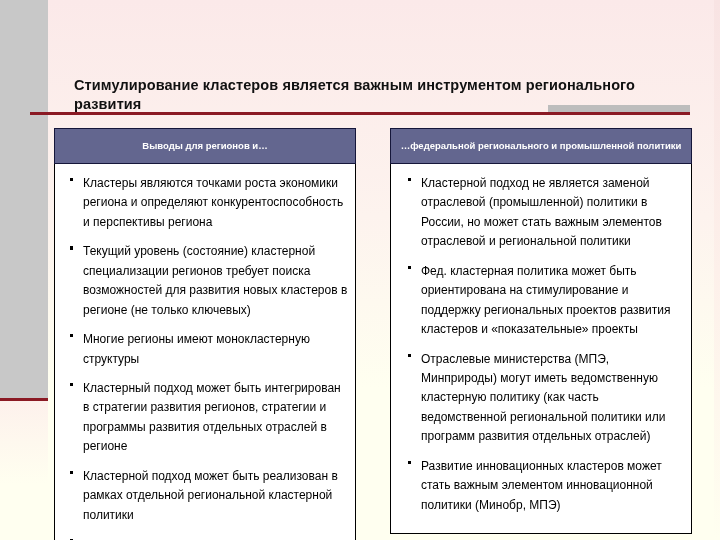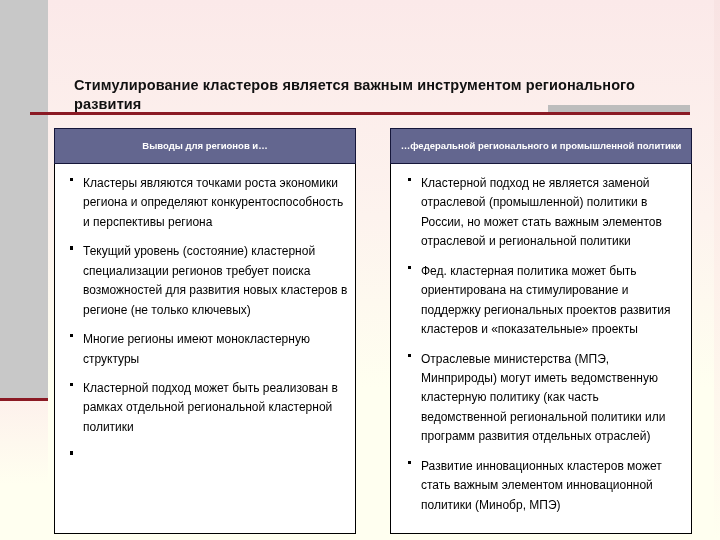--- a/index.html
+++ b/index.html
@@ -164,20 +164,21 @@
   <div class="columns">
 
     <div class="col col-left">
       <div class="col-header">Выводы для регионов и…</div>
       <div class="col-body">
         <ul class="bullets">
           <li><span class="bullet-mark"></span><span>Кластеры являются точками роста экономики региона и определяют конкурентоспособность и перспективы региона</span></li>
           <li><span class="bullet-mark"></span><span>Текущий уровень (состояние) кластерной специализации регионов требует поиска возможностей для развития новых кластеров в регионе (не только ключевых)</span></li>
           <li><span class="bullet-mark"></span><span>Многие регионы имеют монокластерную структуры</span></li>
           <li><span class="bullet-mark"></span></li>
+          <li><span class="bullet-mark"></span><span>Кластерный подход может быть интегрирован в стратегии развития регионов, стратегии и программы развития отдельных отраслей в регионе</span></li>
           <li><span class="bullet-mark"></span><span>Кластерной подход может быть реализован в рамках отдельной региональной кластерной политики</span></li>
           <li><span class="bullet-mark"></span></li>
         </ul>
       </div>
     </div>
 
     <div class="col col-right">
       <div class="col-header">…федеральной регионального и промышленной политики</div>
       <div class="col-body">
         <ul class="bullets">

